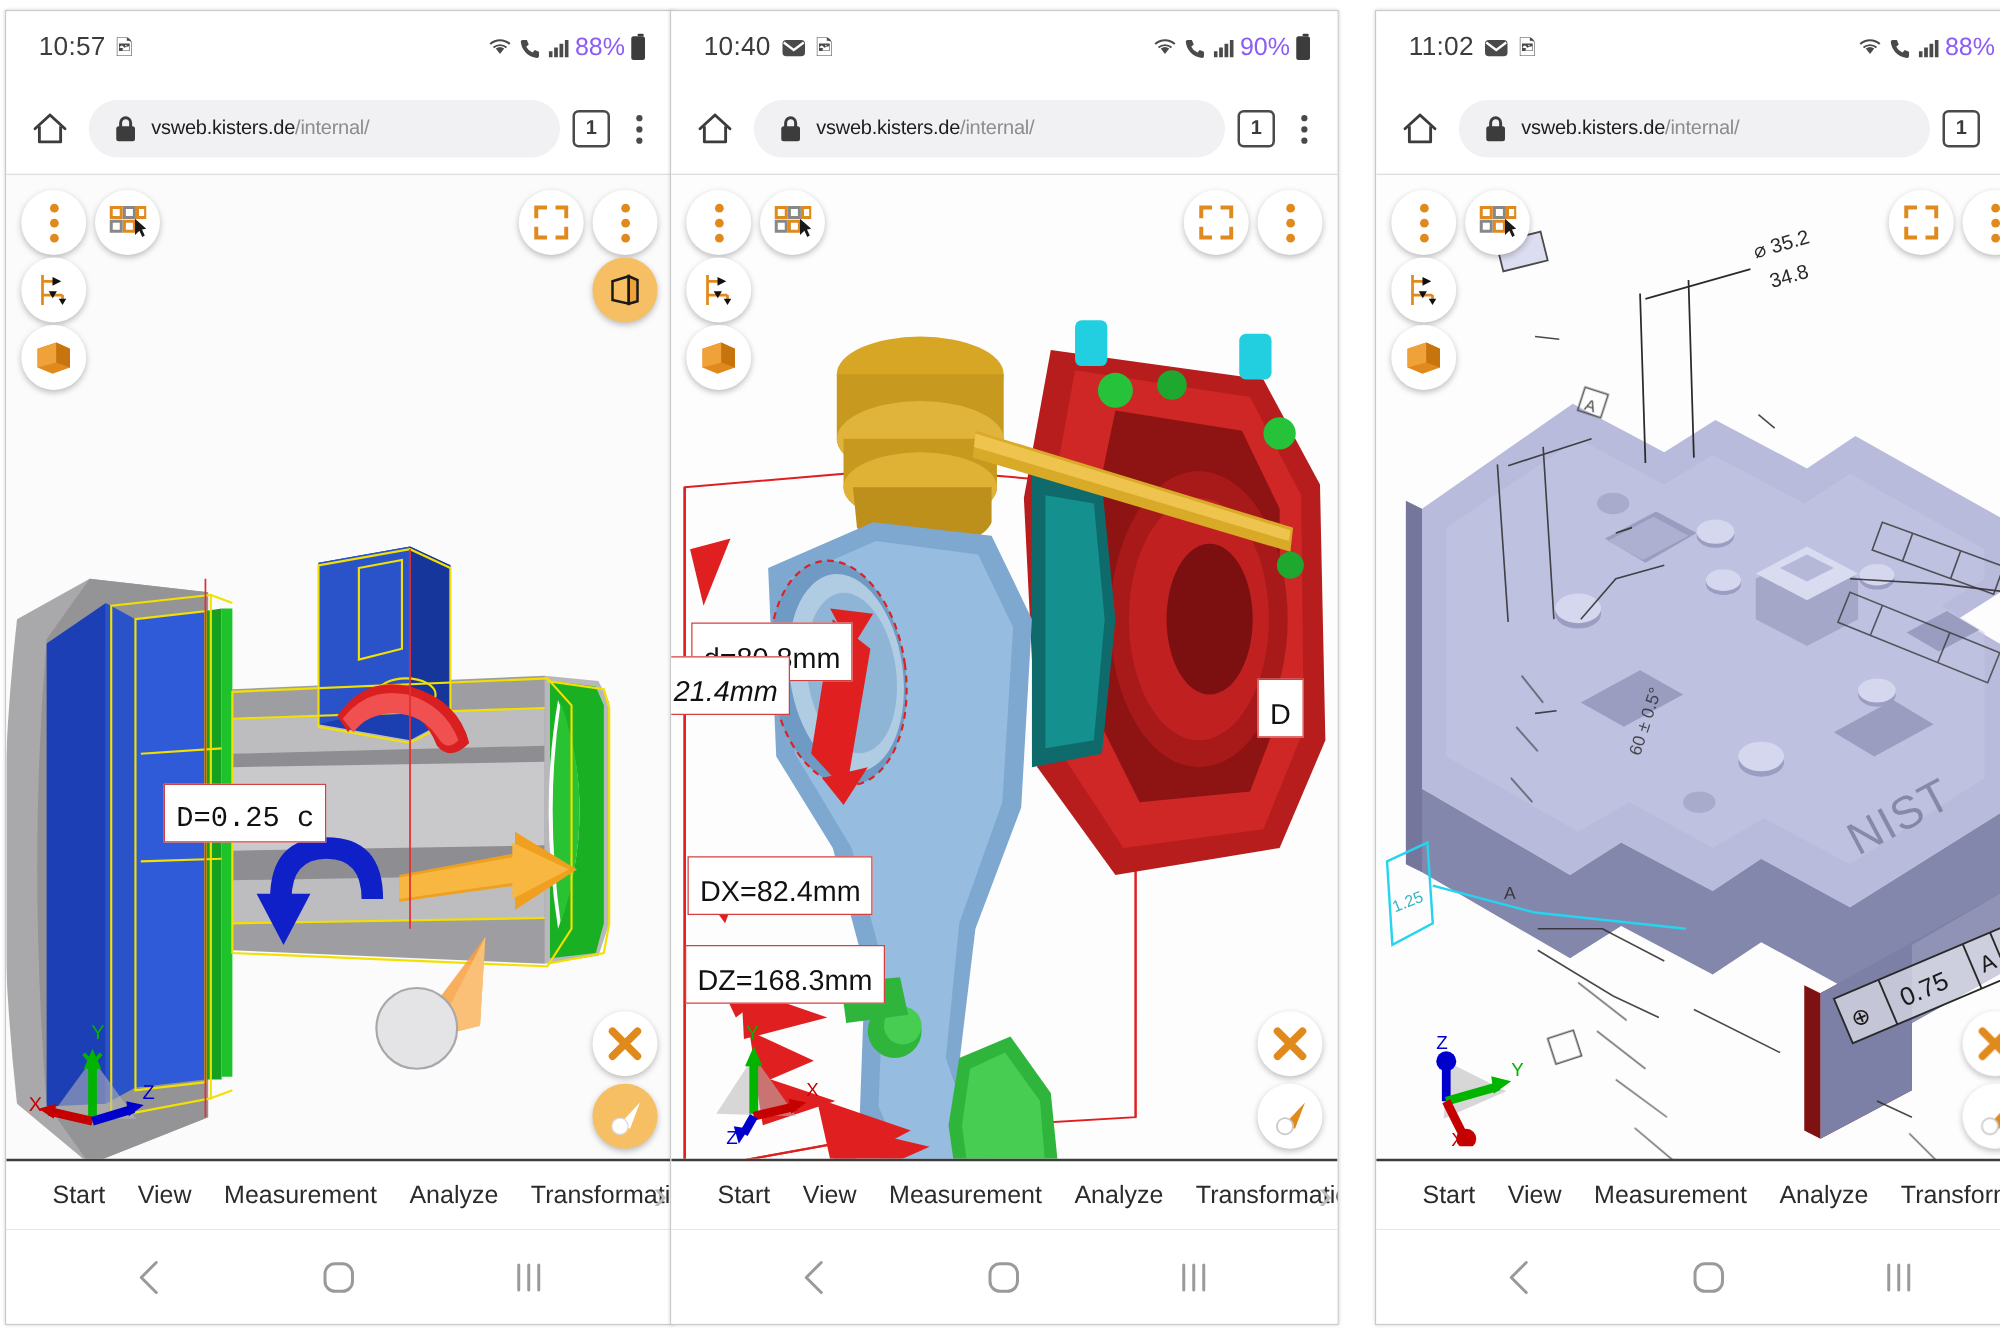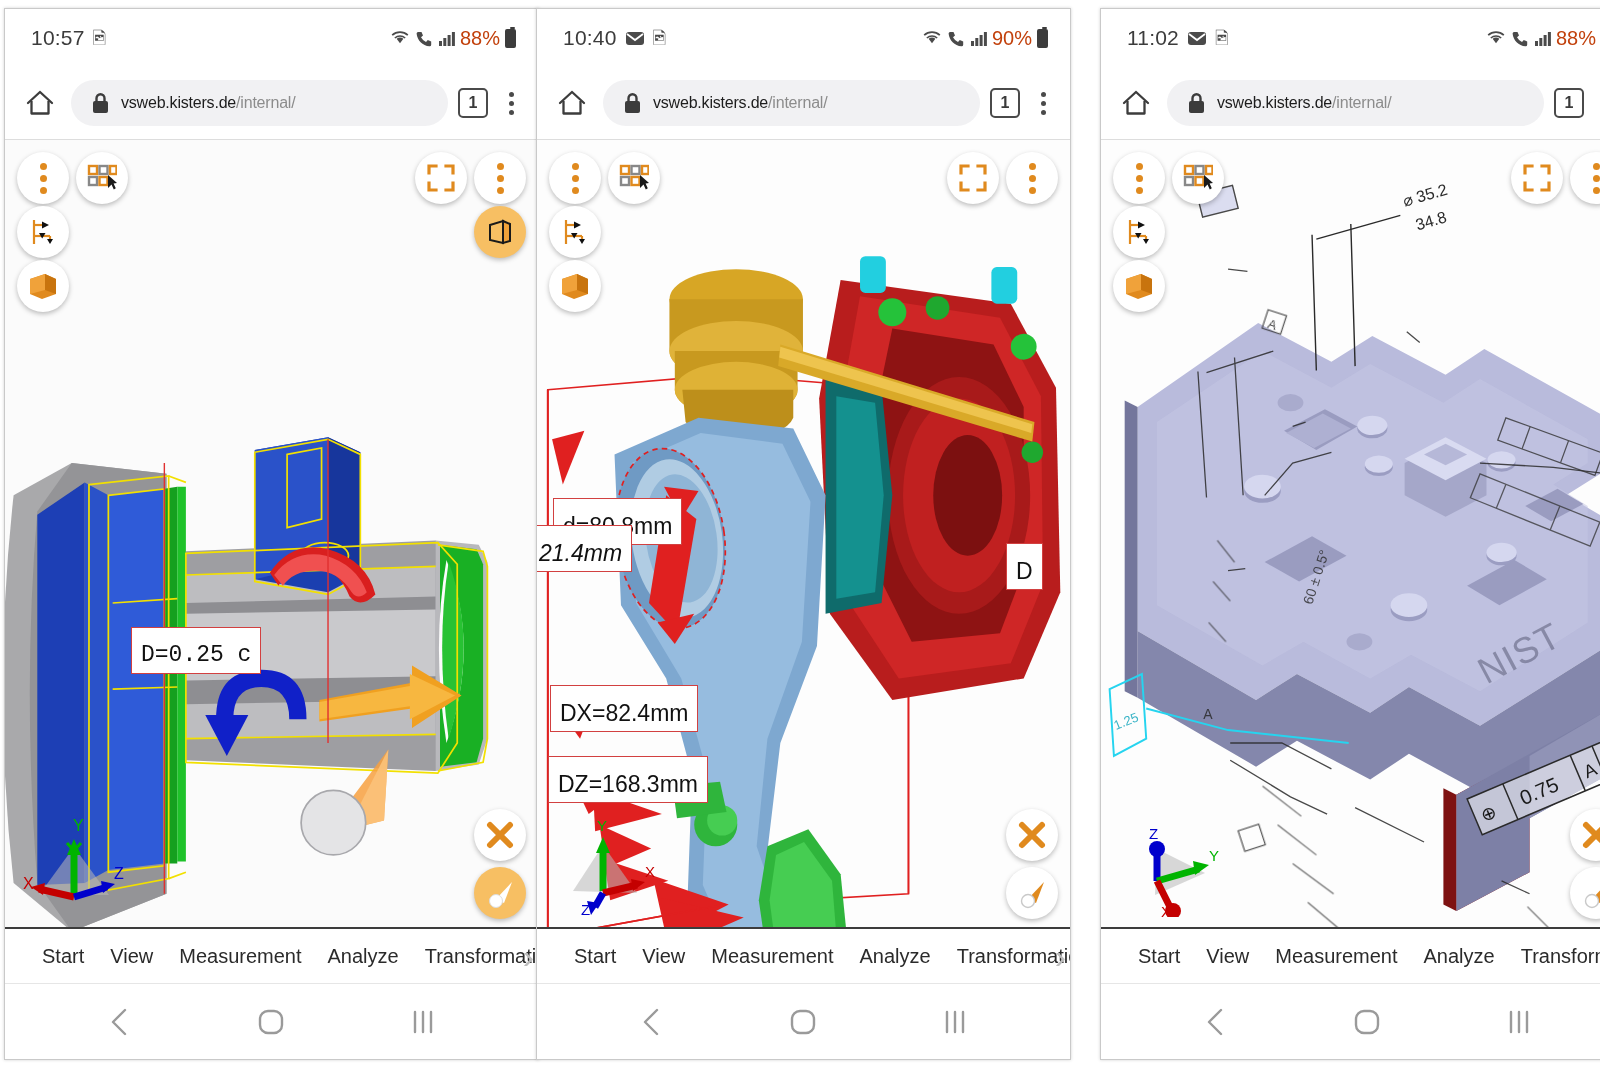--- a/index.html
+++ b/index.html
@@ -36,21 +36,21 @@
     display: flex; align-items: center;
     padding: 0 22px 0 26px;
     background: #fff;
     color: #3b3b3b;
     font-size: 20px;
   }
   .status-left { display: flex; align-items: center; gap: 8px; }
   .status-right { margin-left: auto; display: flex; align-items: center; gap: 5px; }
   .st-clock { font-size: 21px; letter-spacing: .2px; color: #3c3c3c; }
   .st-ico { font-size: 17px; color: #4a4a4a; line-height: 1; display:inline-block; }
-  .st-batt-txt { font-size: 20px; color: #c2410c; }
+  .st-batt-txt { font-size: 20px; color: #8b5cf6; }
   .battery {
     width: 11px; height: 19px; border: 2px solid #3c3c3c; border-radius: 2px;
     position: relative; background: #3c3c3c;
   }
   .battery:before {
     content:""; position:absolute; top:-4px; left:2.5px;
     width:5px; height:2px; background:#3c3c3c; border-radius:1px;
   }
 
   

